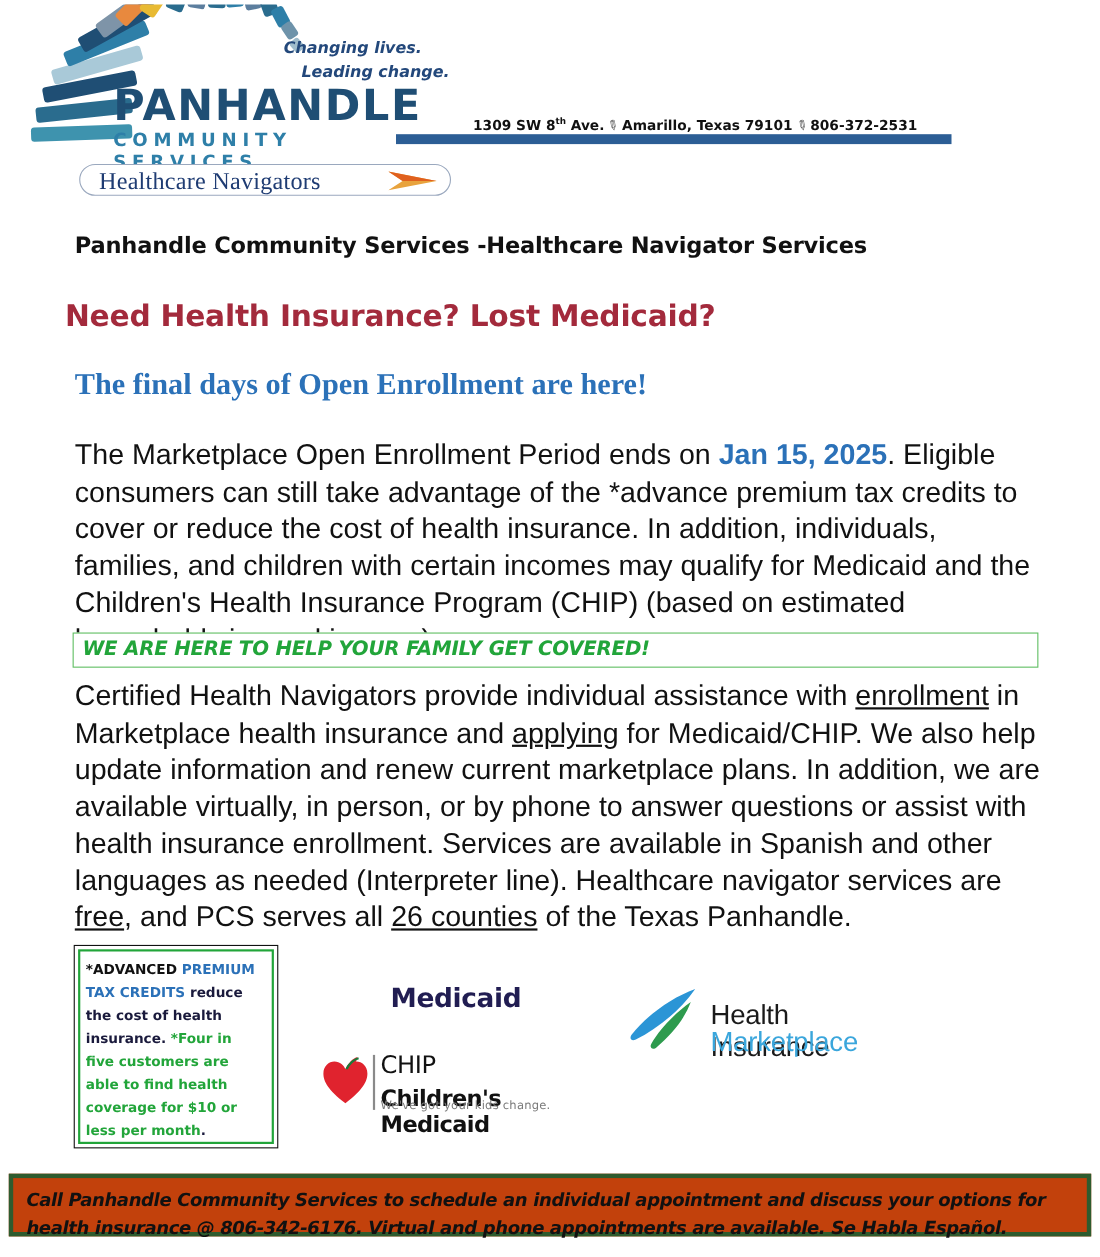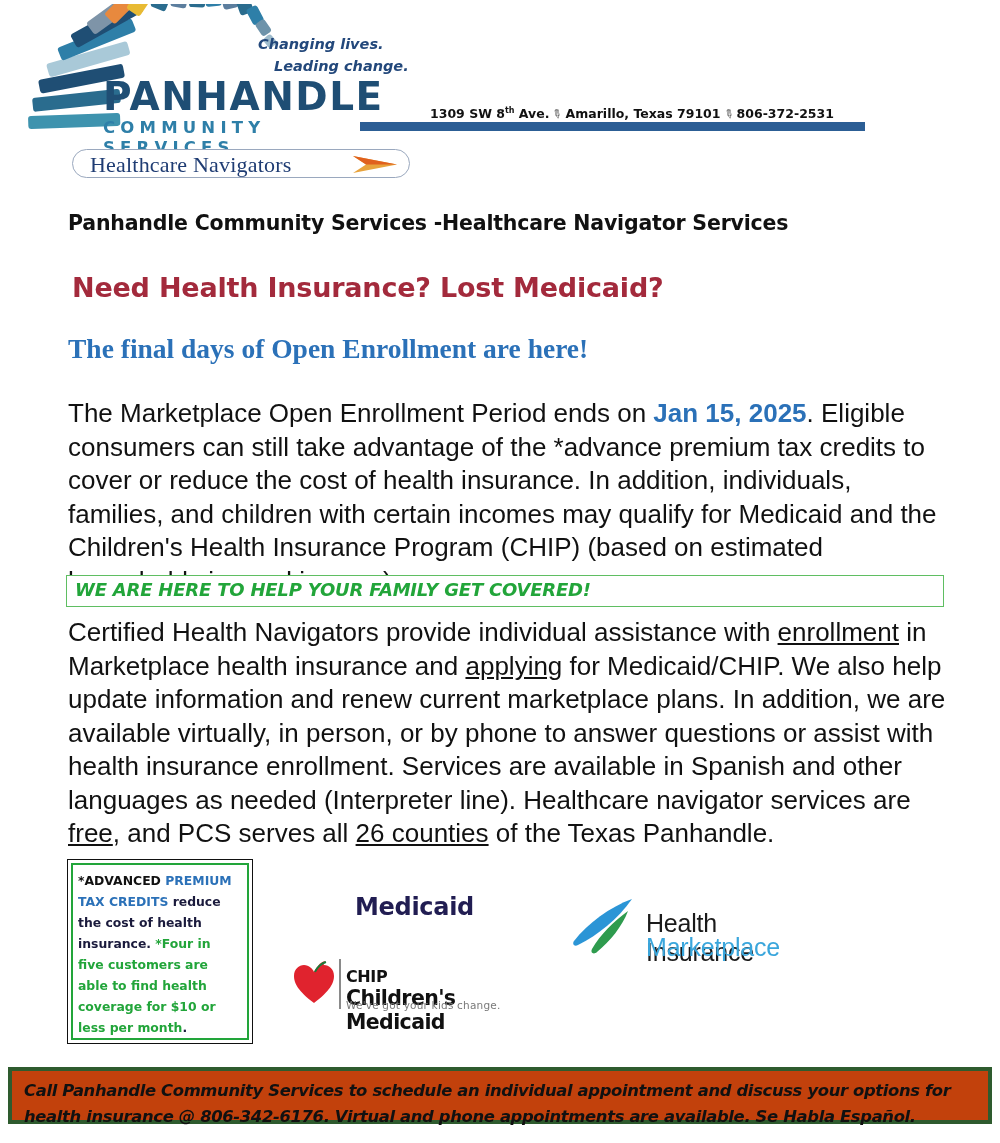--- a/index.html
+++ b/index.html
@@ -138,21 +138,21 @@
     left: 68px;
     top: 211px;
     letter-spacing: -0.2px;
   }
   .h-red {
     font-family: "DejaVu Sans", sans-serif;
     font-weight: bold;
     font-size: 27px;
     color: #A32A3C;
     position: absolute;
-    left: 72px;
+    left: 59px;
     top: 272px;
     letter-spacing: -0.2px;
   }
   .h-blue {
     font-family: "Liberation Serif", serif;
     font-weight: bold;
     font-size: 27.5px;
     color: #2B71B8;
     position: absolute;
     left: 68px;
@@ -250,22 +250,22 @@
     width: 230px;
     height: 56px;
   }
   .chip-heart { position: absolute; left: 0px; top: 3px; width: 44px; height: 44px; }
   .chip-divider {
     position: absolute; left: 47px; top: 1px;
     width: 2px; height: 50px; background: #8A8A8A;
   }
   .chip-line1 {
     position: absolute; left: 54px; top: -2px;
-    font-family: "DejaVu Sans", sans-serif; font-weight: bold;
-    font-size: 16px; color: #111111; letter-spacing: -0.4px; margin-top: 11px;
+    font-family: "DejaVu Sans", sans-serif; font-weight: normal;
+    font-size: 22px; color: #111111; letter-spacing: -0.4px;
   }
   .chip-line2 {
     position: absolute; left: 54px; top: 18px;
     font-family: "DejaVu Sans", sans-serif; font-weight: bold;
     font-size: 20.5px; color: #111111; letter-spacing: -0.6px; margin-top: 10px;
   }
   .chip-tag {
     position: absolute; left: 54px; top: 41px;
     font-family: "DejaVu Sans", sans-serif;
     font-size: 10.5px; color: #7A7A7A; letter-spacing: 0.2px;

